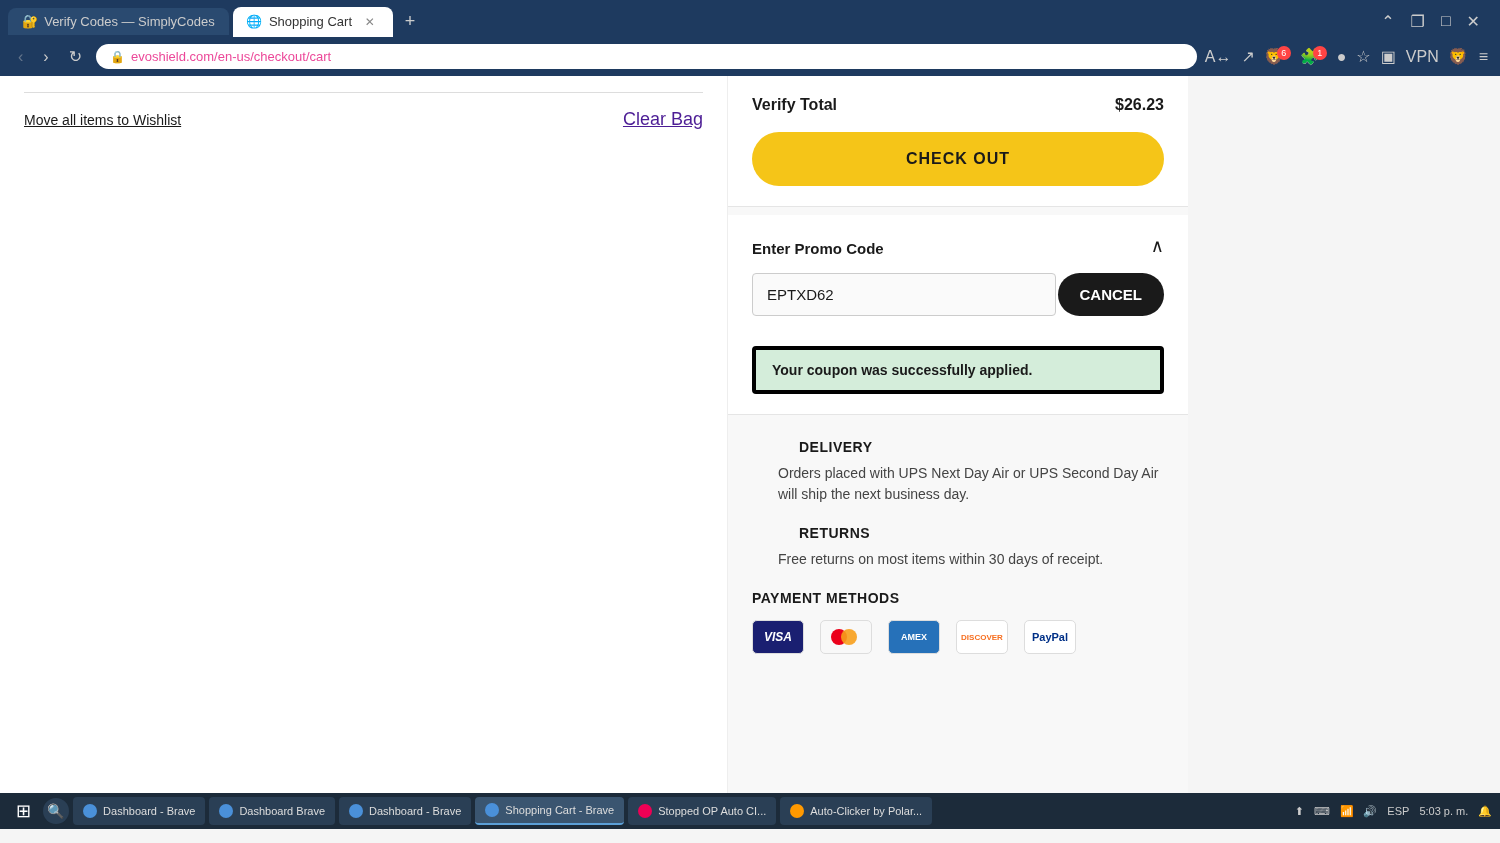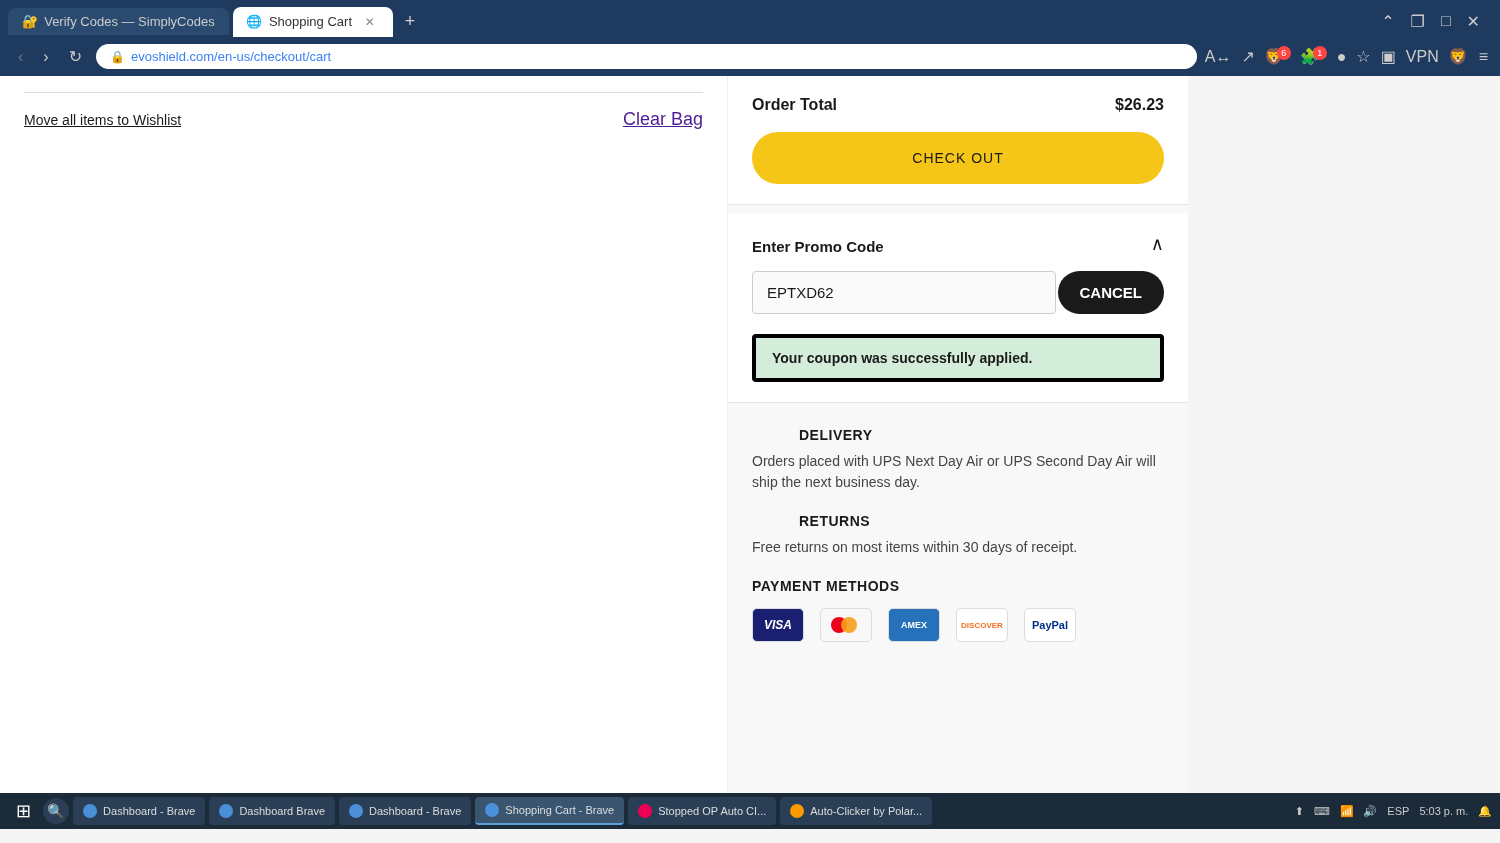--- a/index.html
+++ b/index.html
@@ -97,21 +97,21 @@
       border-radius: 20px;
       padding: 5px 14px;
       font-size: 13px;
       color: #333;
       display: flex;
       align-items: center;
       gap: 6px;
     }
 
     .address-bar .lock-icon { color: #666; font-size: 12px; }
-    .address-bar .url-text { color: #3b82f6; }
+    .address-bar .url-text { color: #ec4899; }
 
     .toolbar-icons {
       display: flex;
       align-items: center;
       gap: 10px;
       color: #ccc;
       font-size: 16px;
     }
 
     .toolbar-icons span { cursor: pointer; }
@@ -204,22 +204,22 @@
       font-weight: 700;
       color: #1a1a1a;
     }
 
     .checkout-btn {
       width: 100%;
       background: #f5c518;
       border: none;
       border-radius: 30px;
       padding: 18px;
-      font-size: 14px;
-      font-weight: 400;
+      font-size: 16px;
+      font-weight: 700;
       letter-spacing: 1px;
       color: #1a1a1a;
       cursor: pointer;
       text-transform: uppercase;
     }
 
     
     .promo-box {
       background: #fff;
       margin: 8px 0 0 0;
@@ -242,21 +242,21 @@
 
     .promo-chevron {
       font-size: 18px;
       color: #1a1a1a;
       cursor: pointer;
     }
 
     .promo-input-row {
       display: flex;
       gap: 2px;
-      margin-bottom: 20px;
+      margin-bottom: 30px;
     }
 
     .promo-input {
       flex: 1;
       border: 1px solid #ccc;
       border-radius: 4px;
       padding: 12px 14px;
       font-size: 15px;
       color: #1a1a1a;
       background: #fafafa;
@@ -301,20 +301,21 @@
       text-transform: uppercase;
       letter-spacing: 0.5px;
       margin-bottom: 8px;
       margin-left: 47px;
     }
 
     .info-text {
       font-size: 14px;
       color: #444;
       line-height: 1.5;
+      margin-left: 26px;
     }
 
     .payment-section {
       padding: 0 24px 24px 24px;
       background: #f8f8f8;
     }
 
     .payment-title {
       font-size: 14px;
       font-weight: 800;
@@ -496,21 +497,21 @@
     <div class="cart-actions">
       <a class="wishlist-link">Move all items to Wishlist</a>
       <a class="clear-bag-link">Clear Bag</a>
     </div>
   </div>
 
   <div class="right-panel">
 
     <div class="order-summary-box">
       <div class="order-total-row">
-        <span class="order-total-label">Order Total</span>
+        <span class="order-total-label">Verify Total</span>
         <span class="order-total-value">$26.23</span>
       </div>
       <button class="checkout-btn">CHECK OUT</button>
     </div>
 
     <div class="promo-box">
       <div class="promo-header">
         <span class="promo-title">Enter Promo Code</span>
         <span class="promo-chevron">∧</span>
       </div>

